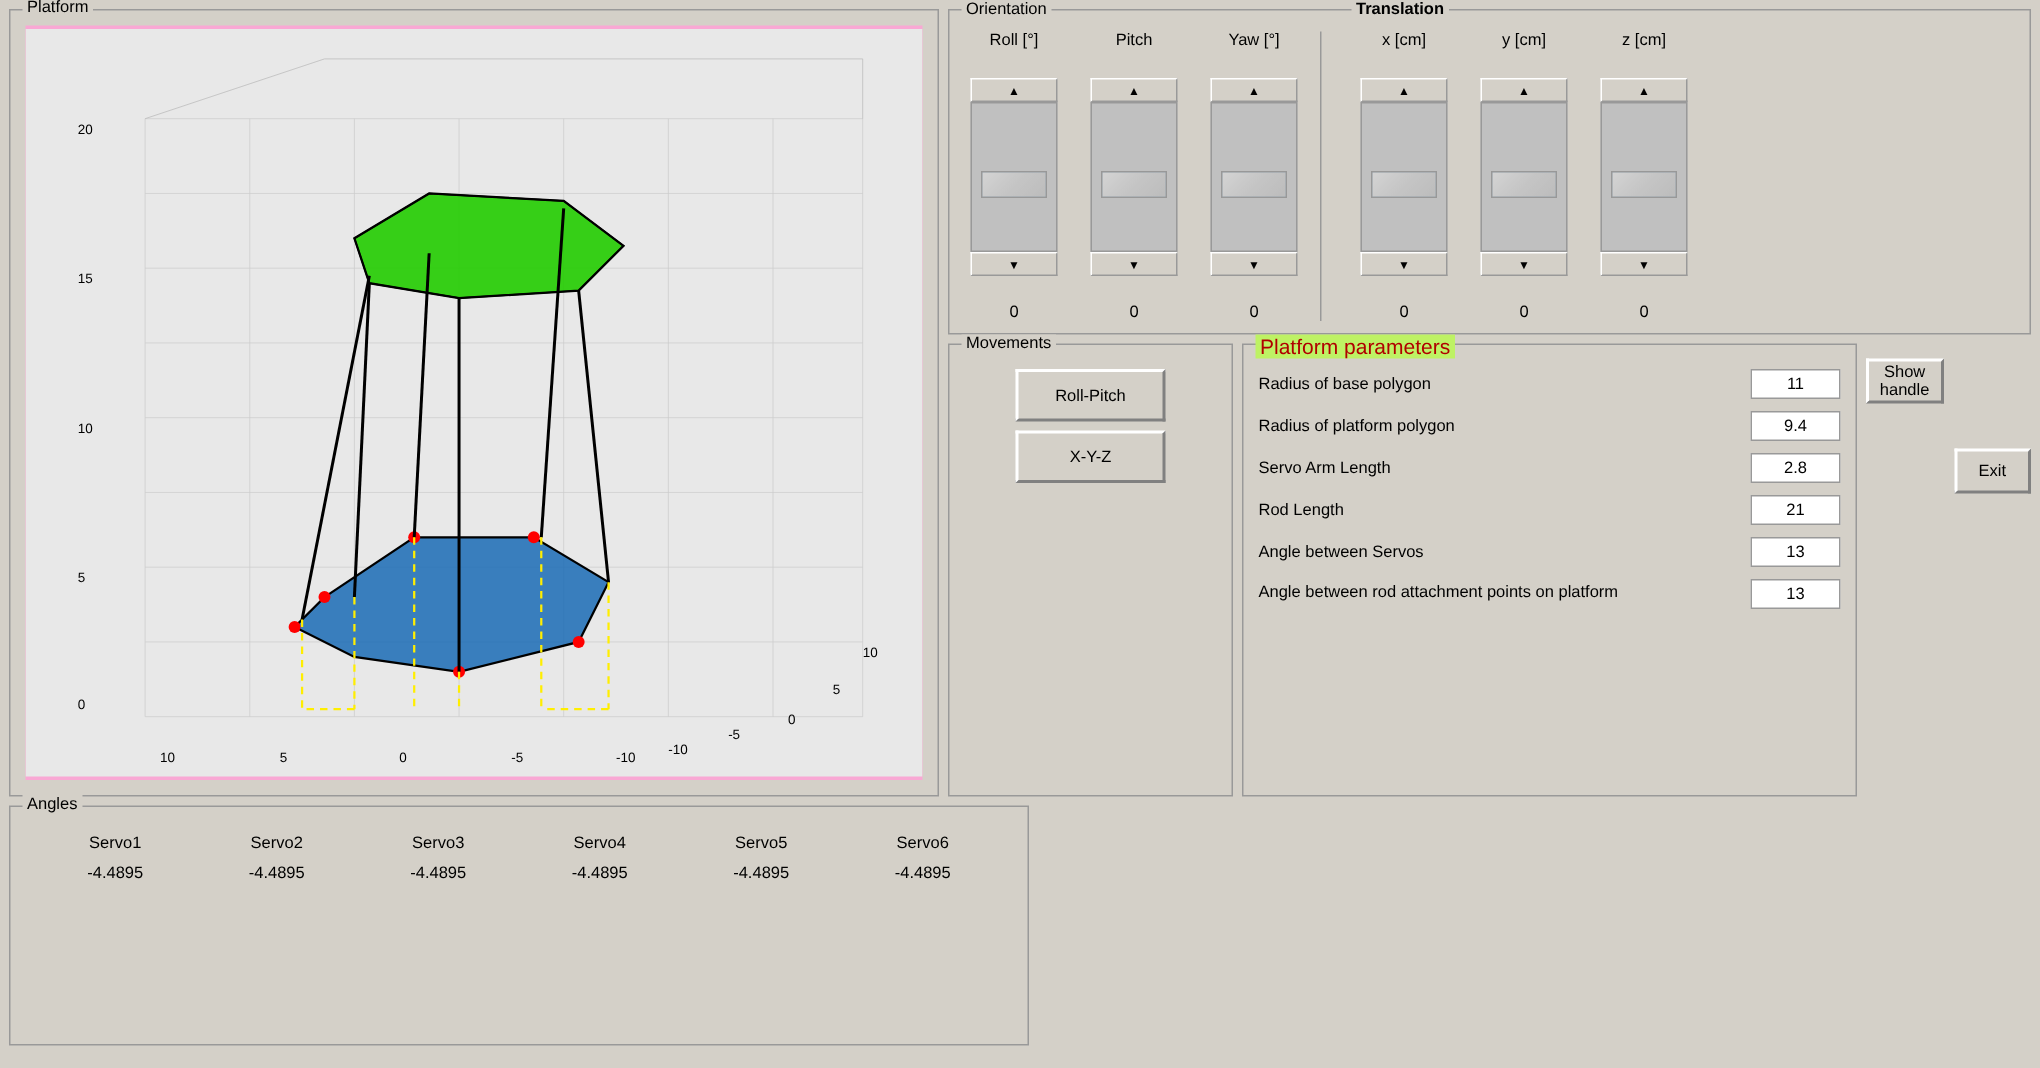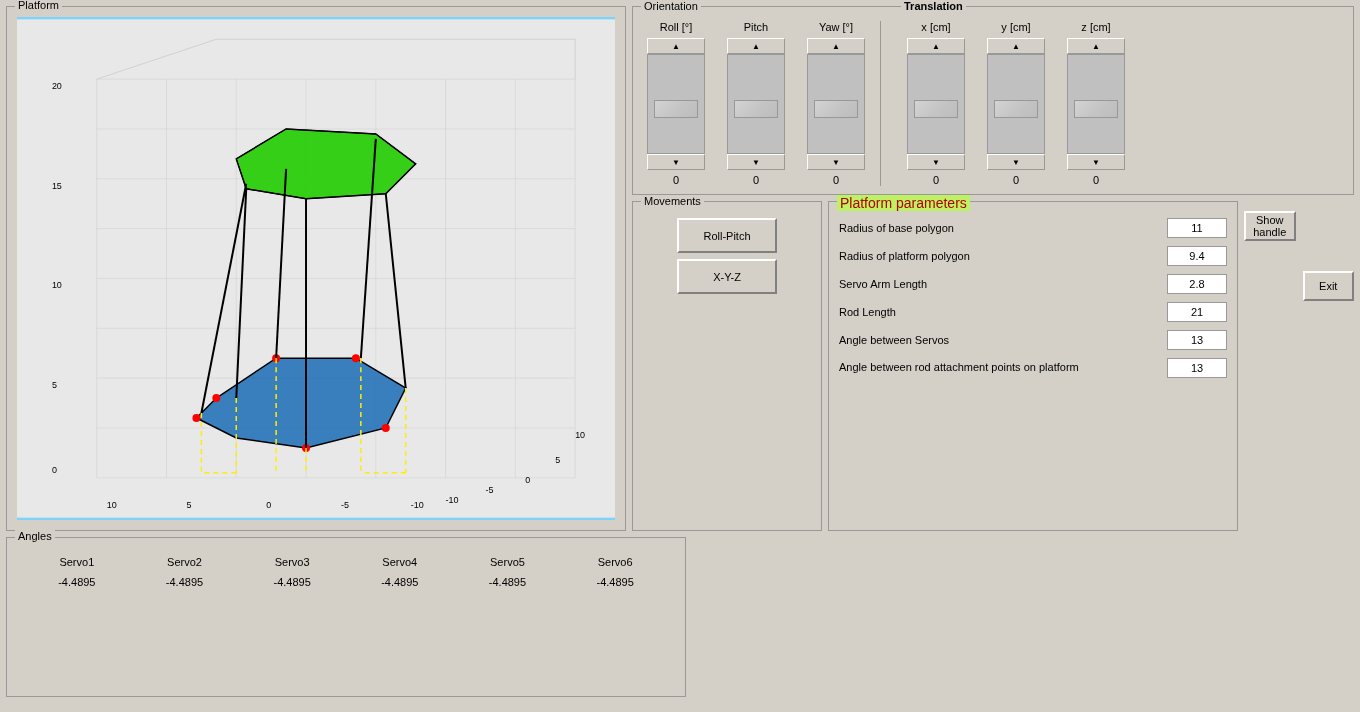--- a/index.html
+++ b/index.html
@@ -51,21 +51,21 @@
     .platform-panel {
       width: 620px;
       height: 525px;
       flex-shrink: 0;
       padding: 10px;
     }
 
     .plot-area {
       width: 100%;
       height: 100%;
-      background: #7dd3fc;
+      background: #f9a8d4;
       position: relative;
     }
 
     
     .right-panels {
       display: flex;
       flex-direction: column;
       gap: 6px;
       flex: 1;
     }
@@ -77,21 +77,21 @@
       background: #d4d0c8;
       padding: 0 3px;
       font-size: 11px;
       color: #000;
     }
 
     .slider-col {
       display: flex;
       flex-direction: column;
       align-items: center;
-      gap: 2px;
+      gap: 16px;
       width: 70px;
     }
 
     .slider-label {
       font-size: 11px;
       color: #000;
       text-align: center;
       margin-bottom: 3px;
     }
 

